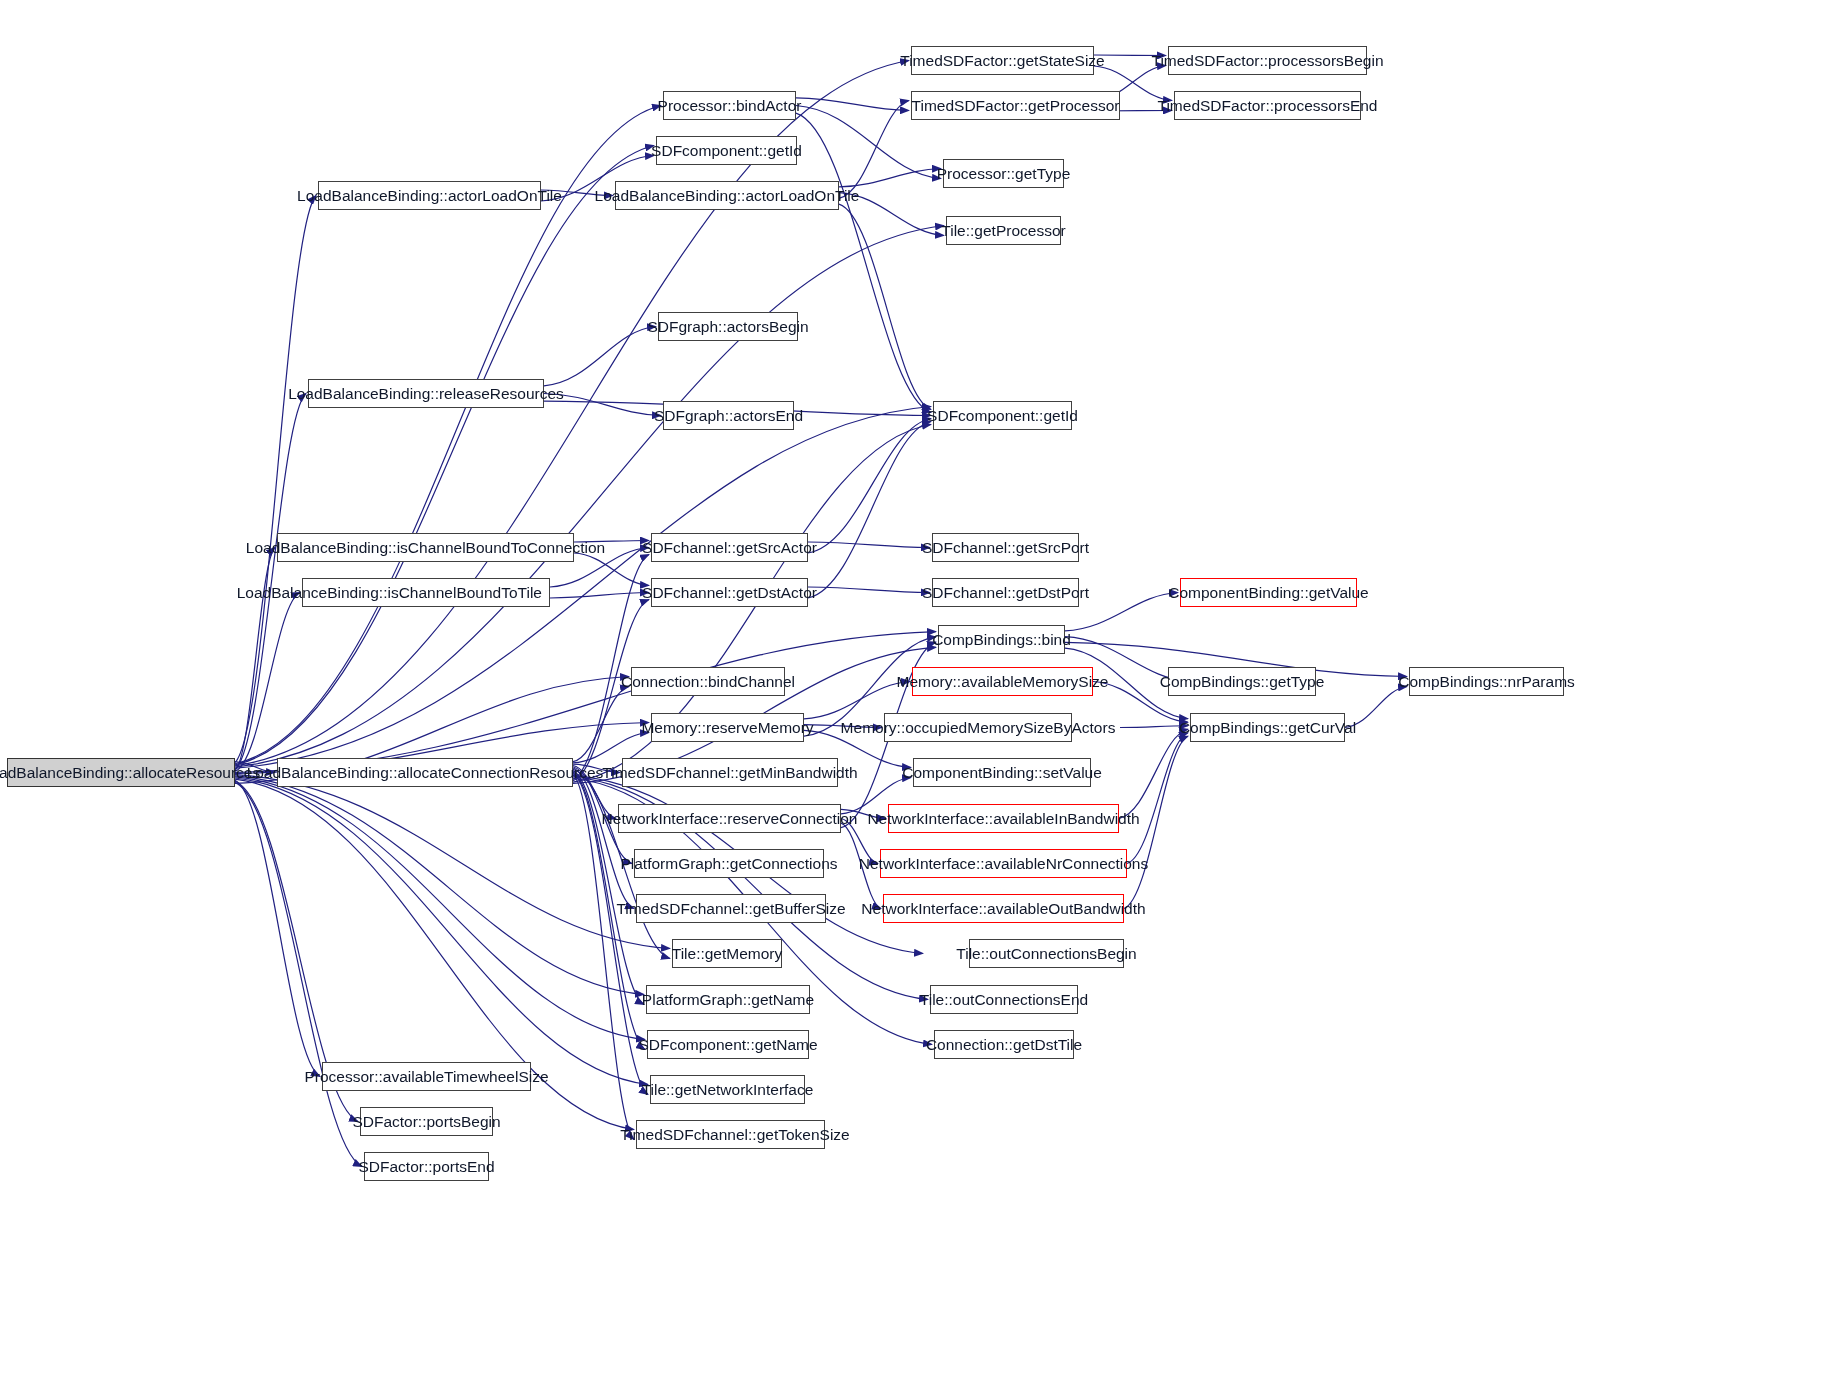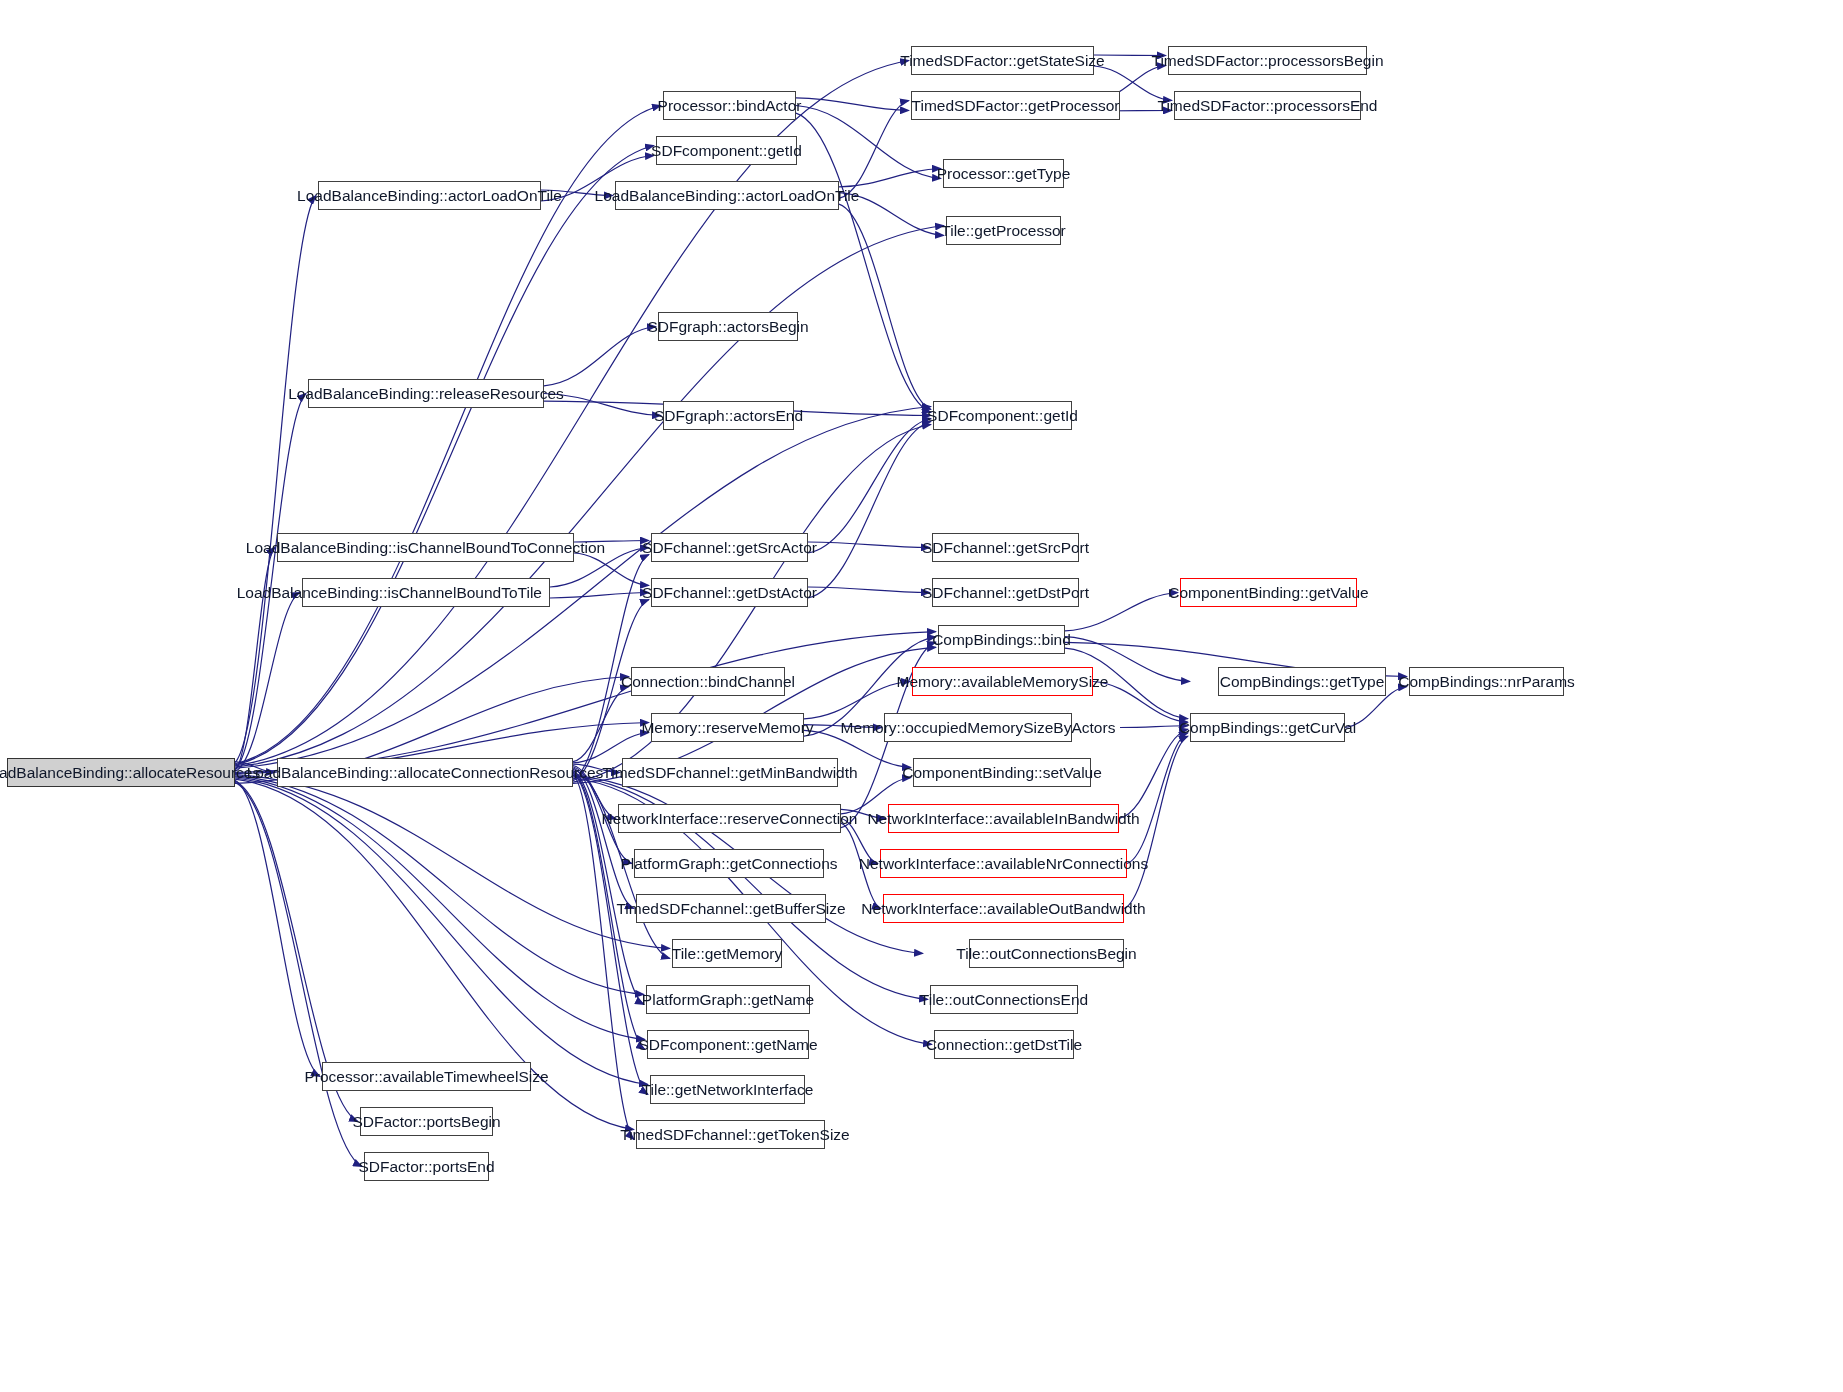--- a/index.html
+++ b/index.html
@@ -208,21 +208,21 @@
       </div>
       <div class="node" style="left: 932px; top: 578px; width: 147px;">
         <span>SDFchannel::getDstPort</span>
       </div>
       <div class="node" style="left: 938px; top: 625px; width: 127px;">
         <span>CompBindings::bind</span>
       </div>
       <div class="node warn" style="left: 1180px; top: 578px; width: 177px;">
         <span>ComponentBinding::getValue</span>
       </div>
-      <div class="node" style="left: 1218px; top: 667px; width: 168px;">
+      <div class="node" style="left: 1168px; top: 667px; width: 148px;">
         <span>CompBindings::getType</span>
       </div>
       <div class="node" style="left: 1409px; top: 667px; width: 155px;">
         <span>CompBindings::nrParams</span>
       </div>
       <div class="node" style="left: 1190px; top: 713px; width: 155px;">
         <span>CompBindings::getCurVal</span>
       </div>
       <div class="node" style="left: 631px; top: 667px; width: 154px;">
         <span>Connection::bindChannel</span>

